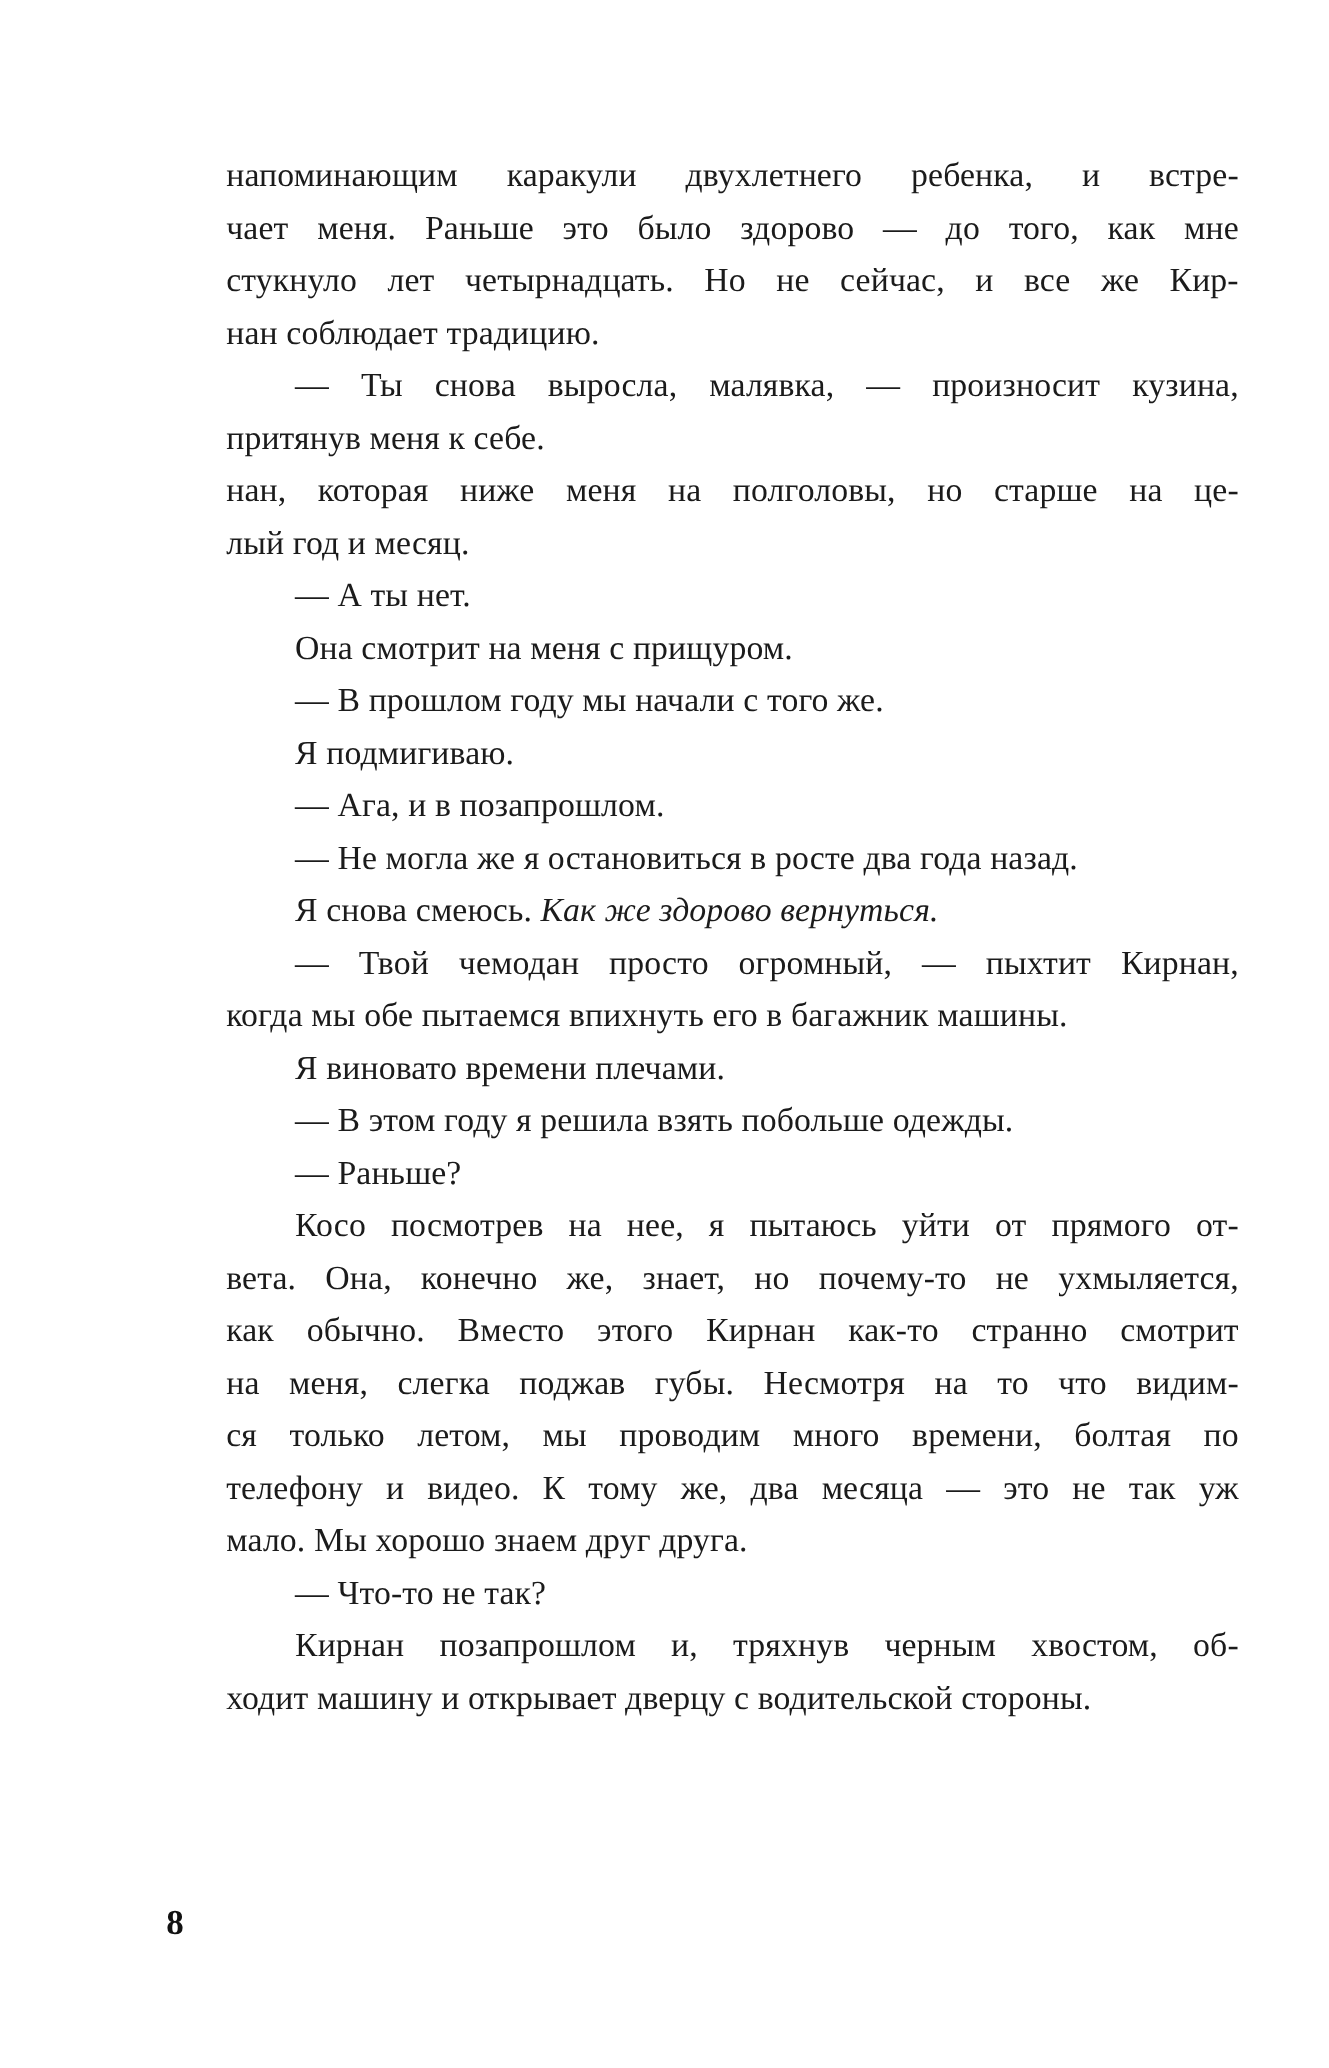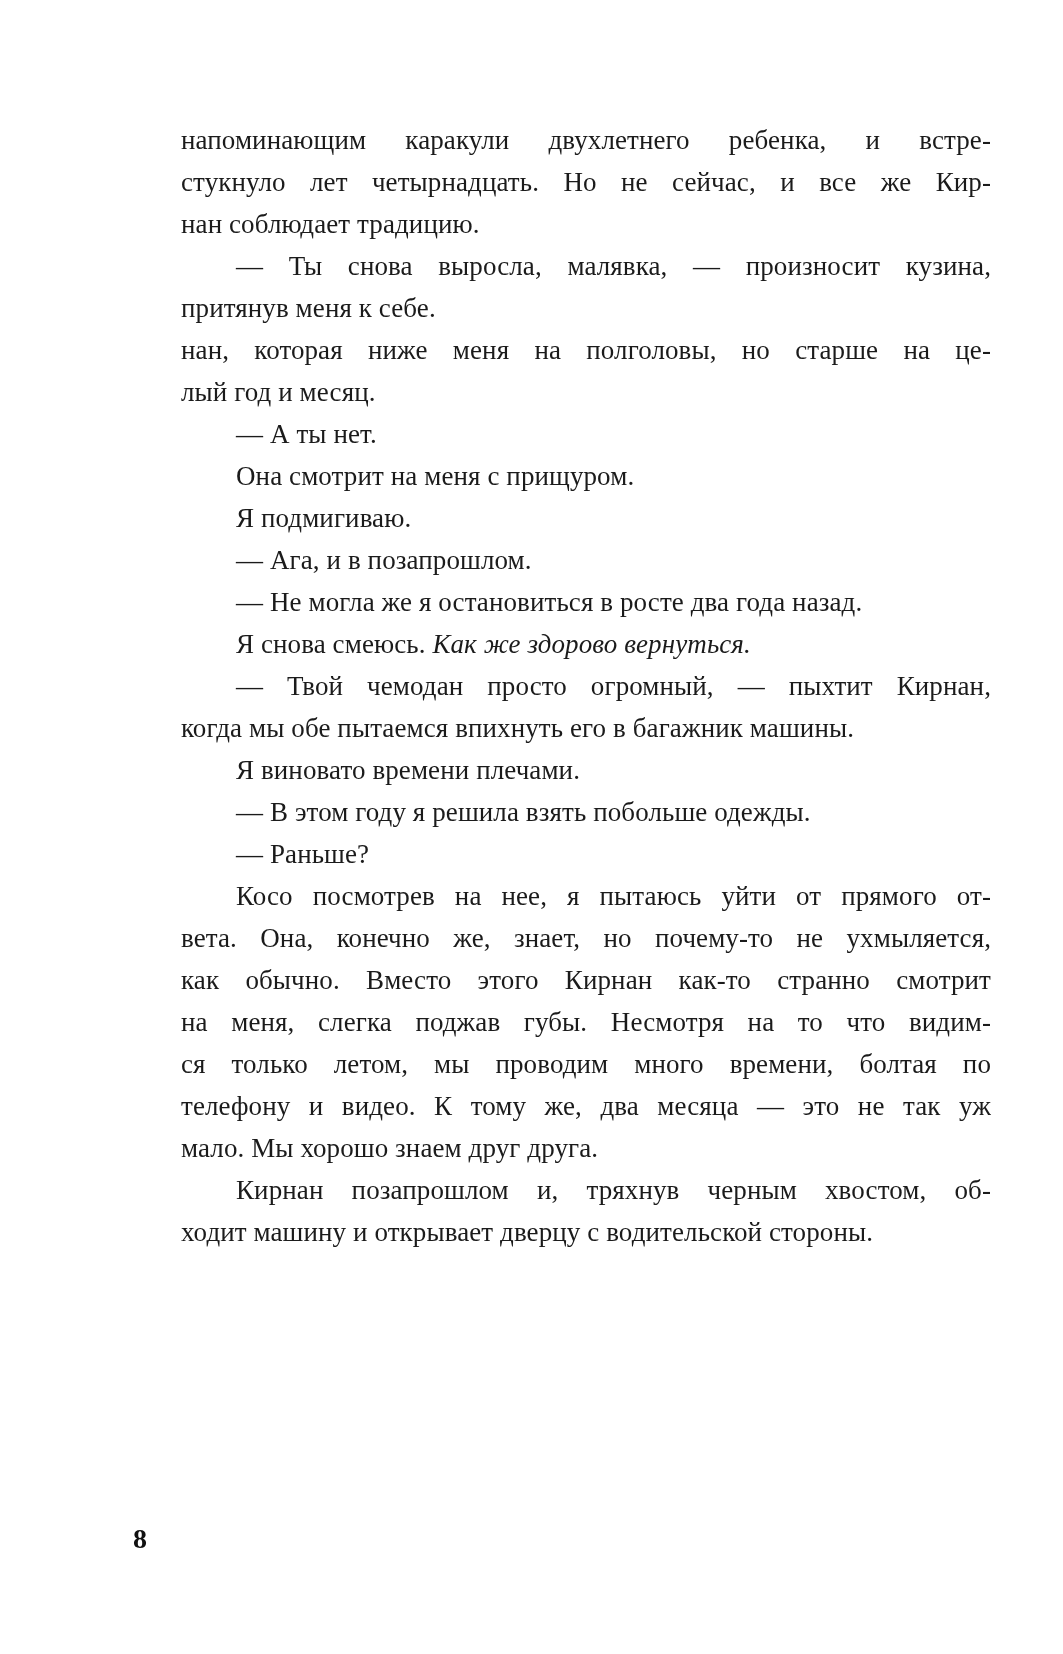--- a/index.html
+++ b/index.html
@@ -56,44 +56,47 @@
     font-weight: bold;
     color: #111111;
   }
 </style>
 </head>
 <body>
 
 <div class="page">
   <div class="text-block">
     <div class="ln just">напоминающим каракули двухлетнего ребенка, и встре-</div>
+    <div class="ln just">чает меня. Раньше это было здорово — до того, как мне</div>
     <div class="ln just">стукнуло лет четырнадцать. Но не сейчас, и все же Кир-</div>
     <div class="ln end">нан соблюдает традицию.</div>
     <div class="ln just ind">— Ты снова выросла, малявка, — произносит кузина,</div>
     <div class="ln end">притянув меня к себе.</div>
     <div class="ln just">нан, которая ниже меня на полголовы, но старше на це-</div>
     <div class="ln end">лый год и месяц.</div>
     <div class="ln end ind">— А ты нет.</div>
     <div class="ln end ind">Она смотрит на меня с прищуром.</div>
+    <div class="ln end ind">— В прошлом году мы начали с того же.</div>
     <div class="ln end ind">Я подмигиваю.</div>
     <div class="ln end ind">— Ага, и в позапрошлом.</div>
     <div class="ln end ind">— Не могла же я остановиться в росте два года назад.</div>
     <div class="ln end ind">
       <span>Я снова смеюсь. </span><span class="it">Как же здорово вернуться.</span>
     </div>
     <div class="ln just ind">— Твой чемодан просто огромный, — пыхтит Кирнан,</div>
     <div class="ln end">когда мы обе пытаемся впихнуть его в багажник машины.</div>
     <div class="ln end ind">Я виновато времени плечами.</div>
     <div class="ln end ind">— В этом году я решила взять побольше одежды.</div>
     <div class="ln end ind">— Раньше?</div>
     <div class="ln just ind">Косо посмотрев на нее, я пытаюсь уйти от прямого от-</div>
     <div class="ln just">вета. Она, конечно же, знает, но почему-то не ухмыляется,</div>
     <div class="ln just">как обычно. Вместо этого Кирнан как-то странно смотрит</div>
     <div class="ln just">на меня, слегка поджав губы. Несмотря на то что видим-</div>
     <div class="ln just">ся только летом, мы проводим много времени, болтая по</div>
     <div class="ln just">телефону и видео. К тому же, два месяца — это не так уж</div>
     <div class="ln end">мало. Мы хорошо знаем друг друга.</div>
+    <div class="ln end ind">— Что-то не так?</div>
     <div class="ln just ind">Кирнан позапрошлом и, тряхнув черным хвостом, об-</div>
     <div class="ln end">ходит машину и открывает дверцу с водительской стороны.</div>
   </div>
 
   <div class="folio">8</div>
 </div>
 
 </body></html>

